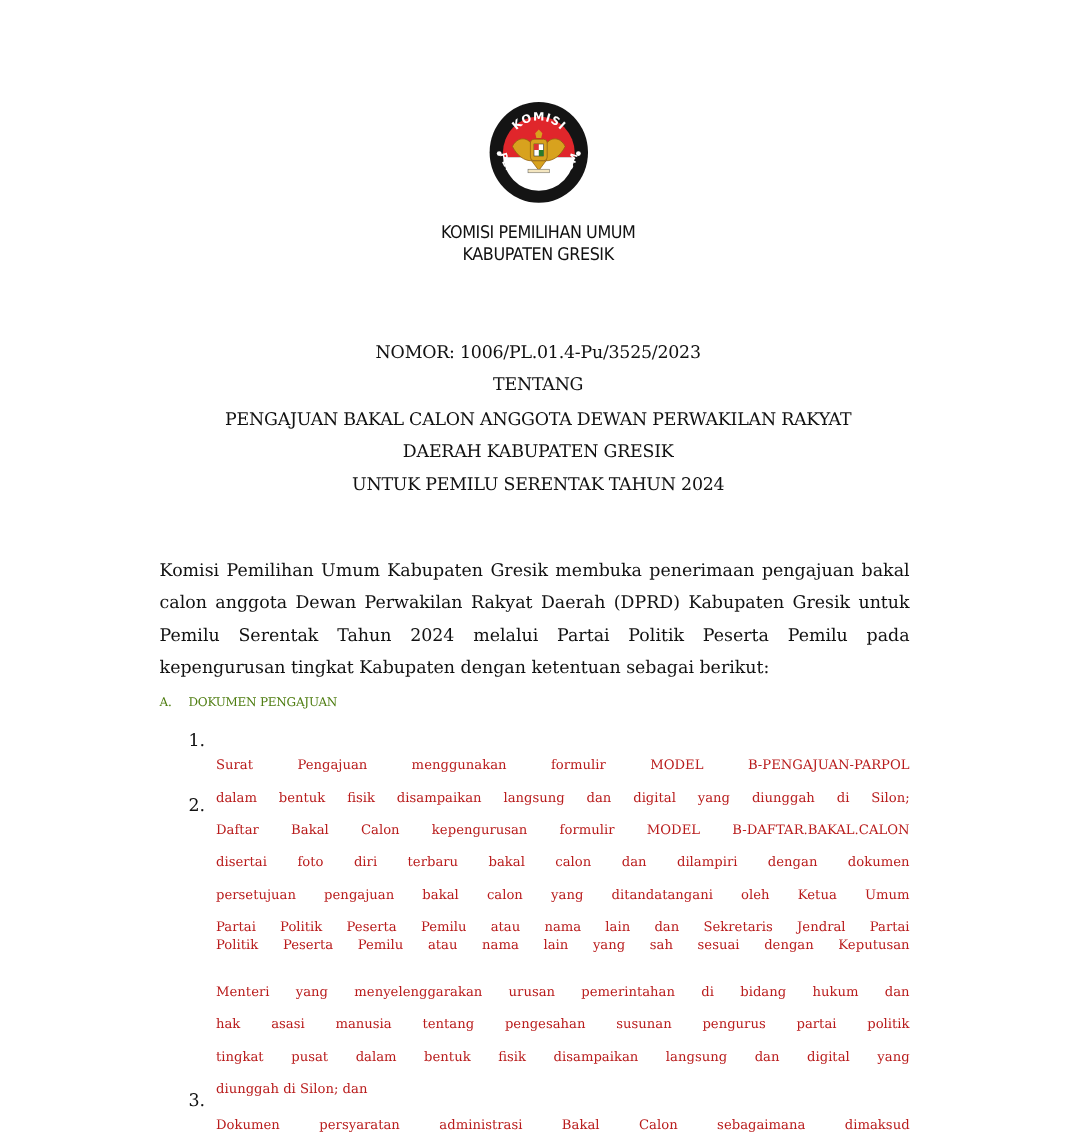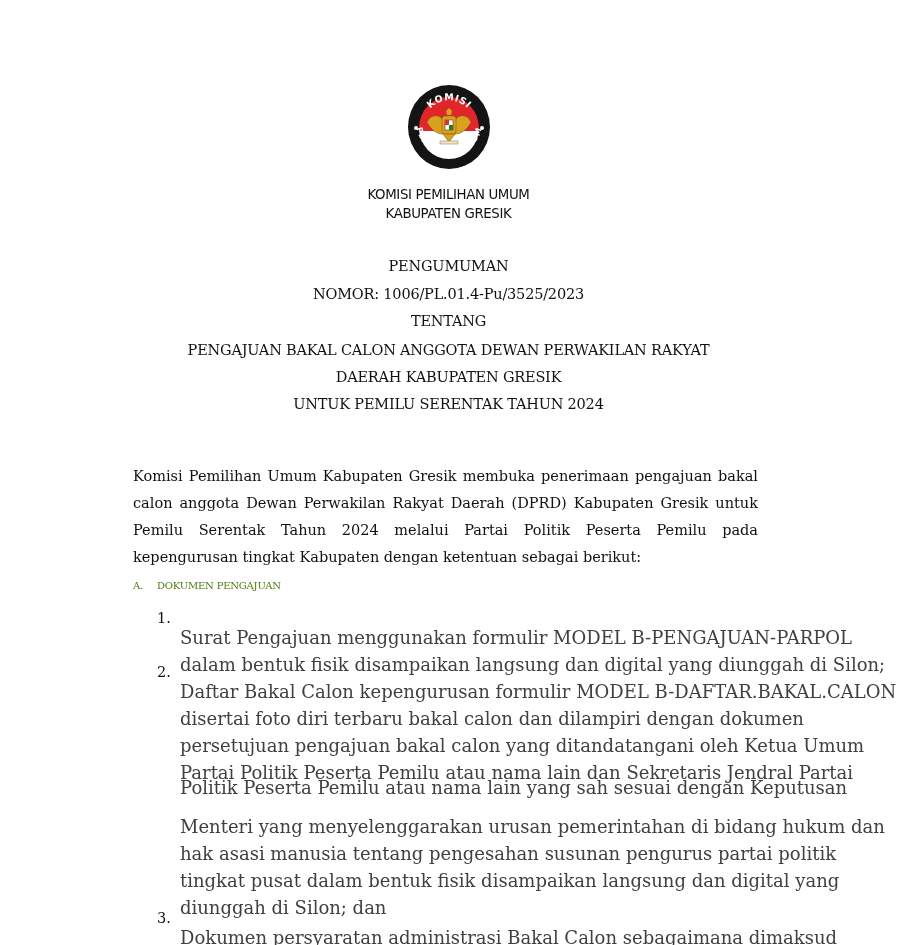--- a/index.html
+++ b/index.html
@@ -109,22 +109,22 @@
       line-height: 20px;
       height: 20px;
     }
     .list-body {
       position: absolute;
       left: 180px;
       width: 578px;
     }
     .list-body .line {
       font-family: "DejaVu Serif", serif;
-      font-size: 18px;
-      color: #404040;
+      font-size: 11px;
+      color: #b91c1c;
     }
     .cutoff {
       position: absolute;
       left: 180px;
       top: 936px;
       width: 578px;
       height: 9px;
       overflow: hidden;
     }
     .cutoff .line {
@@ -170,21 +170,20 @@
       <textPath href="#topArc" startOffset="50%" text-anchor="middle" id="logoTopText">KOMISI</textPath>
     </text>
     <text font-family="DejaVu Sans, sans-serif" font-weight="bold" font-size="8" fill="#ffffff" letter-spacing="0.8">
       <textPath href="#bottomArc" startOffset="50%" text-anchor="middle" id="logoBottomText">PEMILIHAN UMUM</textPath>
     </text>
   </svg>
 
   <div class="org-name l1">KOMISI PEMILIHAN UMUM</div>
   <div class="org-name l2">KABUPATEN GRESIK</div>
 
-  <div class="title-line t1">PENGUMUMAN</div>
   <div class="title-line t2">NOMOR: 1006/PL.01.4-Pu/3525/2023</div>
   <div class="title-line t3">TENTANG</div>
   <div class="title-line t4">PENGAJUAN BAKAL CALON ANGGOTA DEWAN PERWAKILAN RAKYAT</div>
   <div class="title-line t5">DAERAH KABUPATEN GRESIK</div>
   <div class="title-line t6">UNTUK PEMILU SERENTAK TAHUN 2024</div>
 
   <div class="intro serif-text">
     <div class="line justify" style="top:0px">Komisi Pemilihan Umum Kabupaten Gresik membuka penerimaan pengajuan bakal</div>
     <div class="line justify" style="top:27px">calon anggota Dewan Perwakilan Rakyat Daerah (DPRD) Kabupaten Gresik untuk</div>
     <div class="line justify" style="top:54px">Pemilu Serentak Tahun 2024 melalui Partai Politik Peserta Pemilu pada</div>

